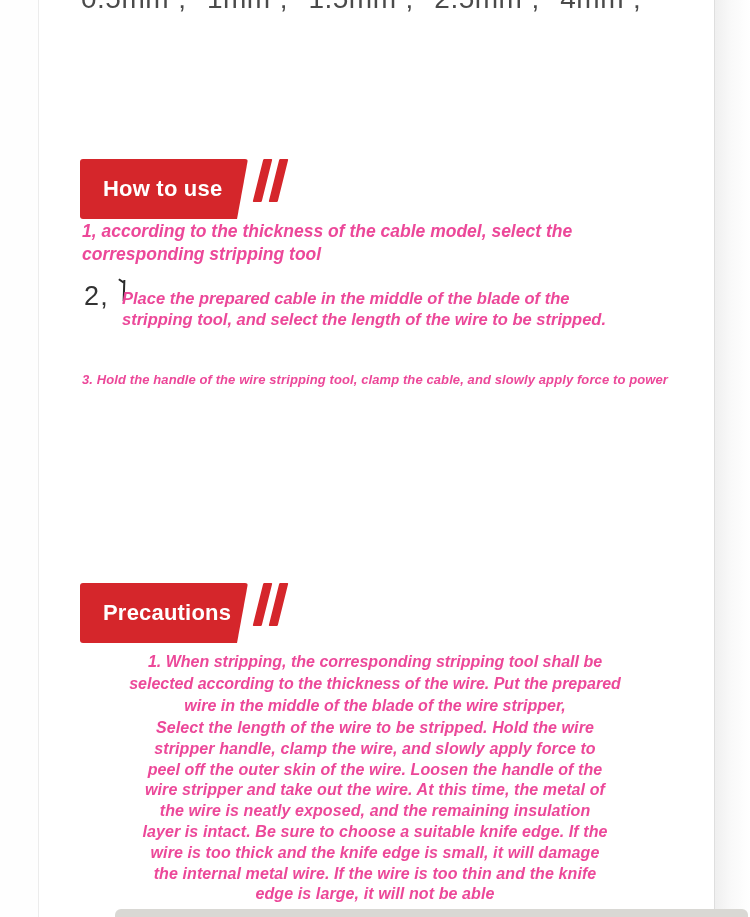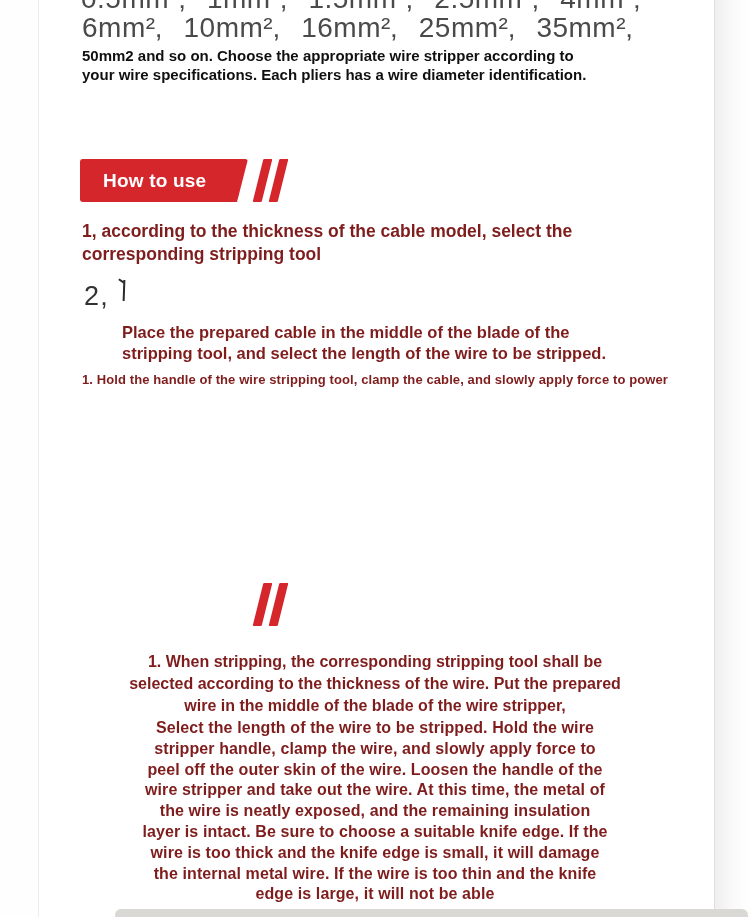--- a/index.html
+++ b/index.html
@@ -11,83 +11,83 @@
   .gutter-left{position:absolute;left:0;top:0;width:38px;height:917px;background:#fefefe;border-right:1px solid #ececec;}
   .gutter-right{position:absolute;left:714px;top:0;width:36px;height:917px;border-left:1px solid #dedede;background:linear-gradient(to right,#efefef 0,#f9f9f9 45%,#ffffff 100%);}
   .card{position:absolute;left:39px;top:0;width:675px;height:917px;background:#ffffff;}
 
   .sizes{position:absolute;color:#4a4a4a;font-size:28px;letter-spacing:.5px;word-spacing:13px;white-space:nowrap;}
   .sizes-1{left:42px;top:-17px;}
   .sizes-2{left:43px;top:12px;}
   .sizes-note{position:absolute;left:43px;top:47px;font-weight:bold;font-size:15px;line-height:18.5px;color:#101010;white-space:pre-line;}
 
   .banner{
-    position:absolute;left:41px;width:168px;height:43px;background:#d5262b;
-    color:#ffffff;font-size:19px;font-weight:bold;letter-spacing:.2px;
+    position:absolute;left:41px;width:168px;height:60px;background:#d5262b;
+    color:#ffffff;font-size:22px;font-weight:bold;letter-spacing:.2px;
     display:flex;align-items:center;padding-left:23px;box-sizing:border-box;
     clip-path:polygon(0 0,100% 0,calc(100% - 11px) 100%,0 100%);
     border-radius:3px;
   }
   .banner-how{top:159px;}
   .banner-pre{top:583px;}
   .slash{position:absolute;width:9px;height:43px;background:#d5262b;transform:skewX(-14deg);border-radius:1px;}
   .slash-how-1{left:219px;top:159px;}
   .slash-how-2{left:235px;top:159px;}
   .slash-pre-1{left:219px;top:583px;}
   .slash-pre-2{left:235px;top:583px;}
 
-  .bold{font-weight:bold;color:#7f1d1d;}
+  .bold{font-weight:bold;color:#ec4899;font-style:italic;}
   .pre{white-space:pre-line;}
 
   .step1{position:absolute;left:43px;top:220px;font-size:17.5px;line-height:22.5px;}
   .step2-num{position:absolute;left:45px;top:281px;font-size:27px;font-weight:400;color:#333333;letter-spacing:2px;}
   .cursor-bar{position:absolute;left:84px;top:280px;width:2px;height:21px;background:#2a2a2a;transform:rotate(2deg);}
   .cursor-bar::before{content:"";position:absolute;left:-5px;top:0;width:6px;height:2px;background:#2a2a2a;transform:rotate(32deg);}
-  .step2-text{position:absolute;left:83px;top:288px;font-size:16.5px;line-height:21px;margin-top:34px;}
+  .step2-text{position:absolute;left:83px;top:288px;font-size:16.5px;line-height:21px;}
   .step3-a{position:absolute;left:43px;top:372px;font-size:13px;white-space:nowrap;letter-spacing:.1px;}
   .step3-b{position:absolute;left:83px;top:395px;font-size:17.5px;white-space:nowrap;}
   .step4-a{position:absolute;left:43px;top:455px;font-size:13.5px;white-space:nowrap;letter-spacing:.1px;}
   .step4-b{position:absolute;left:83px;top:481px;font-size:16.5px;white-space:nowrap;}
 
   .para1{position:absolute;left:31px;top:651px;width:610px;text-align:center;font-size:16px;line-height:22px;}
   .para2{position:absolute;left:31px;top:718px;width:610px;text-align:center;font-size:16px;line-height:20.8px;letter-spacing:.1px;}
 
   .next-edge{position:absolute;left:115px;top:909px;width:633px;height:9px;background:#d9d8d4;border-radius:6px 6px 0 0;}
 </style>
 </head>
 <body>
 
 <div class="page">
   <div class="gutter-left"></div>
   <div class="gutter-right"></div>
 
   <div class="card">
 
     <div class="sizes sizes-1">0.5mm²‚ 1mm²‚ 1.5mm²‚ 2.5mm²‚ 4mm²‚</div>
-    <div class="sizes sizes-2">6mm²‚ 10mm²‚ 16mm²‚ 25mm²‚ 35mm²‚</div>
-    <div class="sizes-note pre">50mm2 and so on. Choose the appropriate wire stripper according to
-your wire specifications. Each pliers has a wire diameter identification.</div>
 
     <div class="banner banner-how">
       <span>How to use</span>
     </div>
     <span class="slash slash-how-1"></span>
     <span class="slash slash-how-2"></span>
 
     <div class="step1 bold pre">1, according to the thickness of the cable model, select the
 corresponding stripping tool</div>
 
     <div class="step2-num">2‚</div>
     <span class="cursor-bar"></span>
     <div class="step2-text bold pre">Place the prepared cable in the middle of the blade of the
 stripping tool, and select the length of the wire to be stripped.</div>
 
-    <div class="step3-a bold">1. Hold the handle of the wire stripping tool, clamp the cable, and slowly apply force to power</div>
+    <div class="step3-a bold">3. Hold the handle of the wire stripping tool, clamp the cable, and slowly apply force to power</div>
 
 
+    <div class="banner banner-pre">
+      <span>Precautions</span>
+    </div>
     <span class="slash slash-pre-1"></span>
     <span class="slash slash-pre-2"></span>
 
     <div class="para1 bold pre">1. When stripping, the corresponding stripping tool shall be
 selected according to the thickness of the wire. Put the prepared
 wire in the middle of the blade of the wire stripper,</div>
     <div class="para2 bold pre">Select the length of the wire to be stripped. Hold the wire
 stripper handle, clamp the wire, and slowly apply force to
 peel off the outer skin of the wire. Loosen the handle of the
 wire stripper and take out the wire. At this time, the metal of

